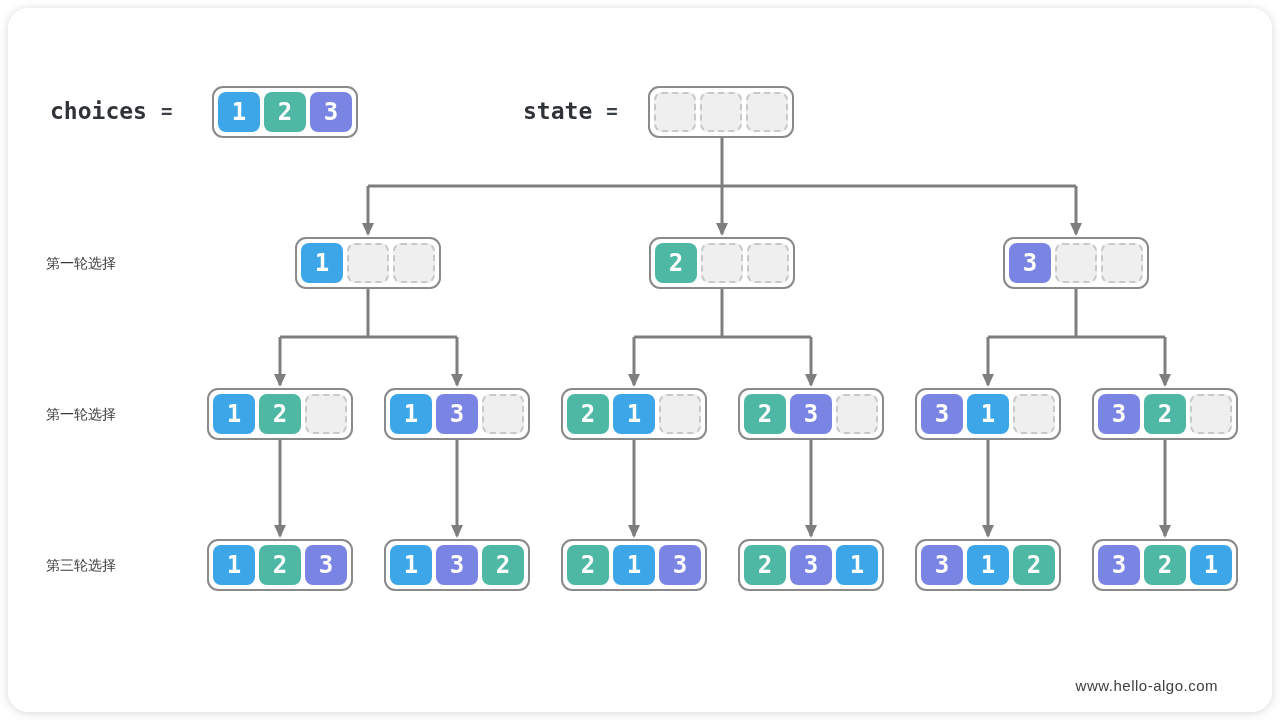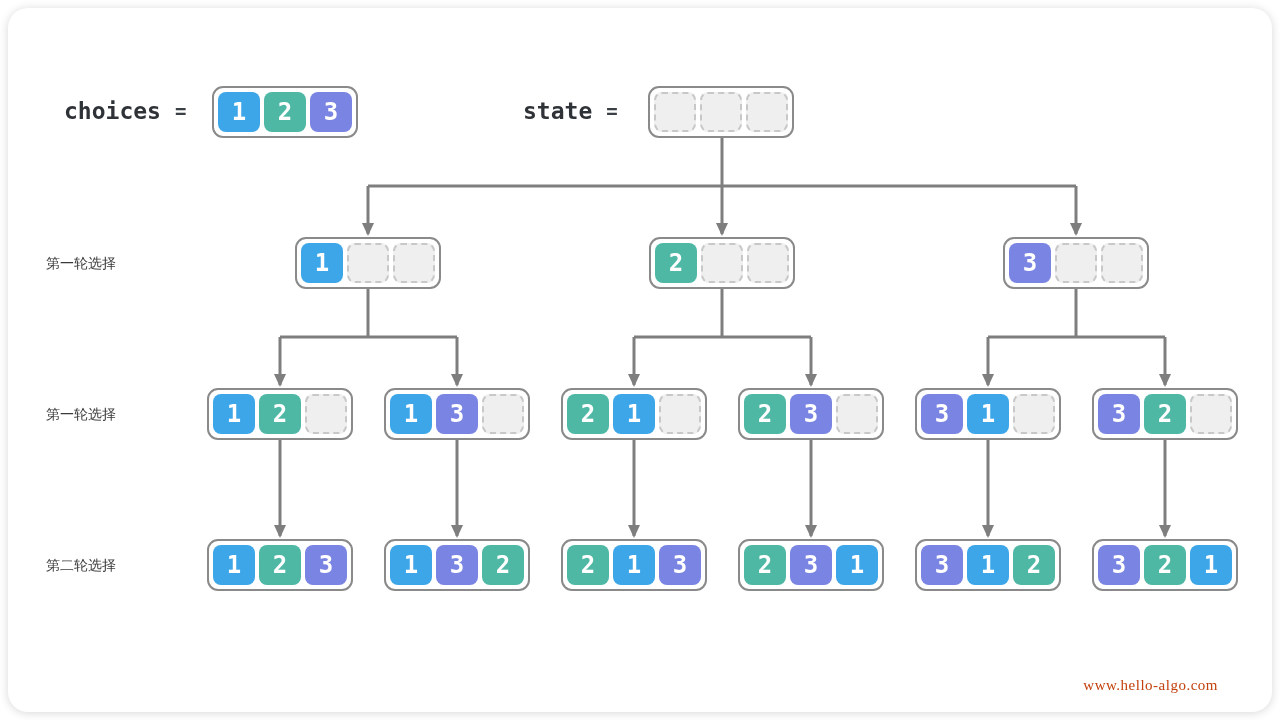--- a/index.html
+++ b/index.html
@@ -53,22 +53,22 @@
     border: 2px dashed #c8c8c8;
   }
 
   .rowlab {
     position: absolute; left: 46px; height: 30px; line-height: 30px;
     font-size: 14px; color: #3a3a3a; white-space: nowrap;
   }
 
   .watermark {
     position: absolute; right: 62px; bottom: 26px;
-    font-family: Liberation Serif, serif;
-    font-size: 15px; color: #c2410c; letter-spacing: 0.5px;
+    font-family: Liberation Sans, sans-serif;
+    font-size: 15px; color: #404040; letter-spacing: 0.5px;
   }
 </style>
 </head>
 <body>
 
 <div class="card"></div>
 
 <div class="stage">
 
   <svg id="edges">
@@ -95,32 +95,32 @@
       <line x1="988" y1="337" x2="988" y2="385" stroke="#7e7e7e" stroke-width="3" marker-end="url(#ah)"></line>
       <line x1="1165" y1="337" x2="1165" y2="385" stroke="#7e7e7e" stroke-width="3" marker-end="url(#ah)"></line>
       <line x1="280" y1="440" x2="280" y2="536" stroke="#7e7e7e" stroke-width="3" marker-end="url(#ah)"></line>
       <line x1="457" y1="440" x2="457" y2="536" stroke="#7e7e7e" stroke-width="3" marker-end="url(#ah)"></line>
       <line x1="634" y1="440" x2="634" y2="536" stroke="#7e7e7e" stroke-width="3" marker-end="url(#ah)"></line>
       <line x1="811" y1="440" x2="811" y2="536" stroke="#7e7e7e" stroke-width="3" marker-end="url(#ah)"></line>
       <line x1="988" y1="440" x2="988" y2="536" stroke="#7e7e7e" stroke-width="3" marker-end="url(#ah)"></line>
       <line x1="1165" y1="440" x2="1165" y2="536" stroke="#7e7e7e" stroke-width="3" marker-end="url(#ah)"></line>
     </svg>
 
-  <div class="hdr" style="left:64px">
+  <div class="hdr" style="left:50px">
     <span class="kw">choices</span>
     <span class="eq">=</span>
   </div>
   <div class="hdr" style="left:523px">
     <span class="kw">state</span>
     <span class="eq">=</span>
   </div>
 
   <div class="rowlab" style="top:248px">第一轮选择</div>
   <div class="rowlab" style="top:399px">第一轮选择</div>
-  <div class="rowlab" style="top:550px">第二轮选择</div>
+  <div class="rowlab" style="top:550px">第三轮选择</div>
 
   <div id="nodes">
       <div class="node" style="left: 212px; top: 86px;">
         <span class="cell filled" style="background: rgb(61, 166, 233);">1</span>
         <span class="cell filled" style="background: rgb(78, 184, 165);">2</span>
         <span class="cell filled" style="background: rgb(122, 132, 226);">3</span>
       </div>
       <div class="node" style="left: 648px; top: 86px;">
         <span class="cell empty"></span>
         <span class="cell empty"></span>

